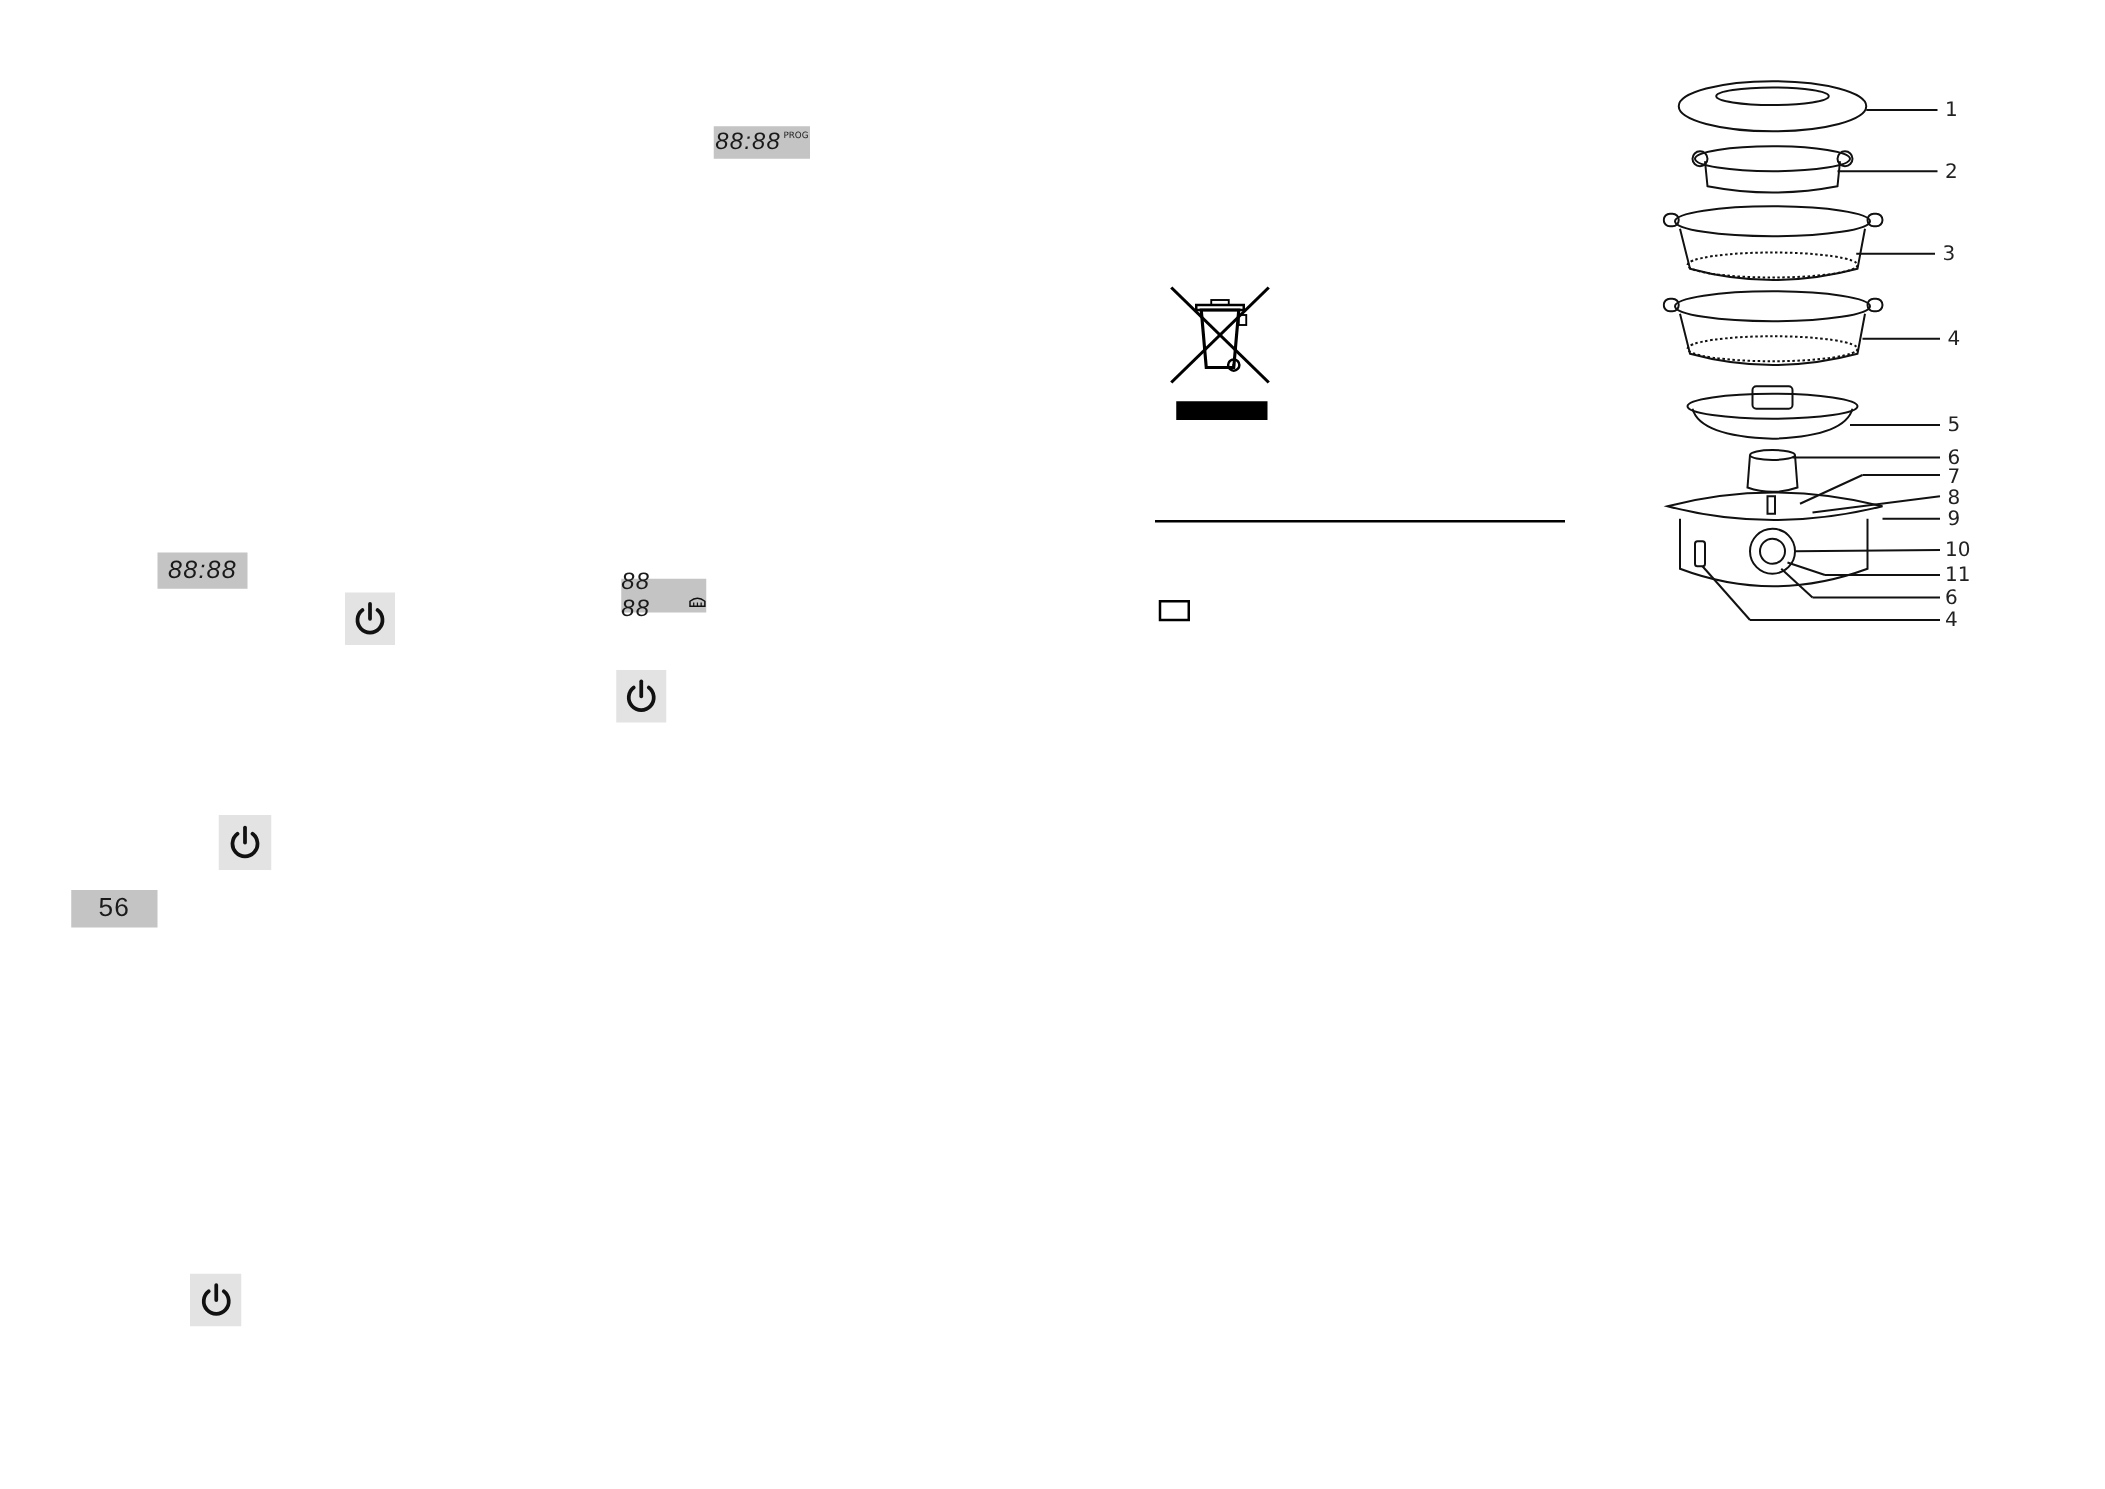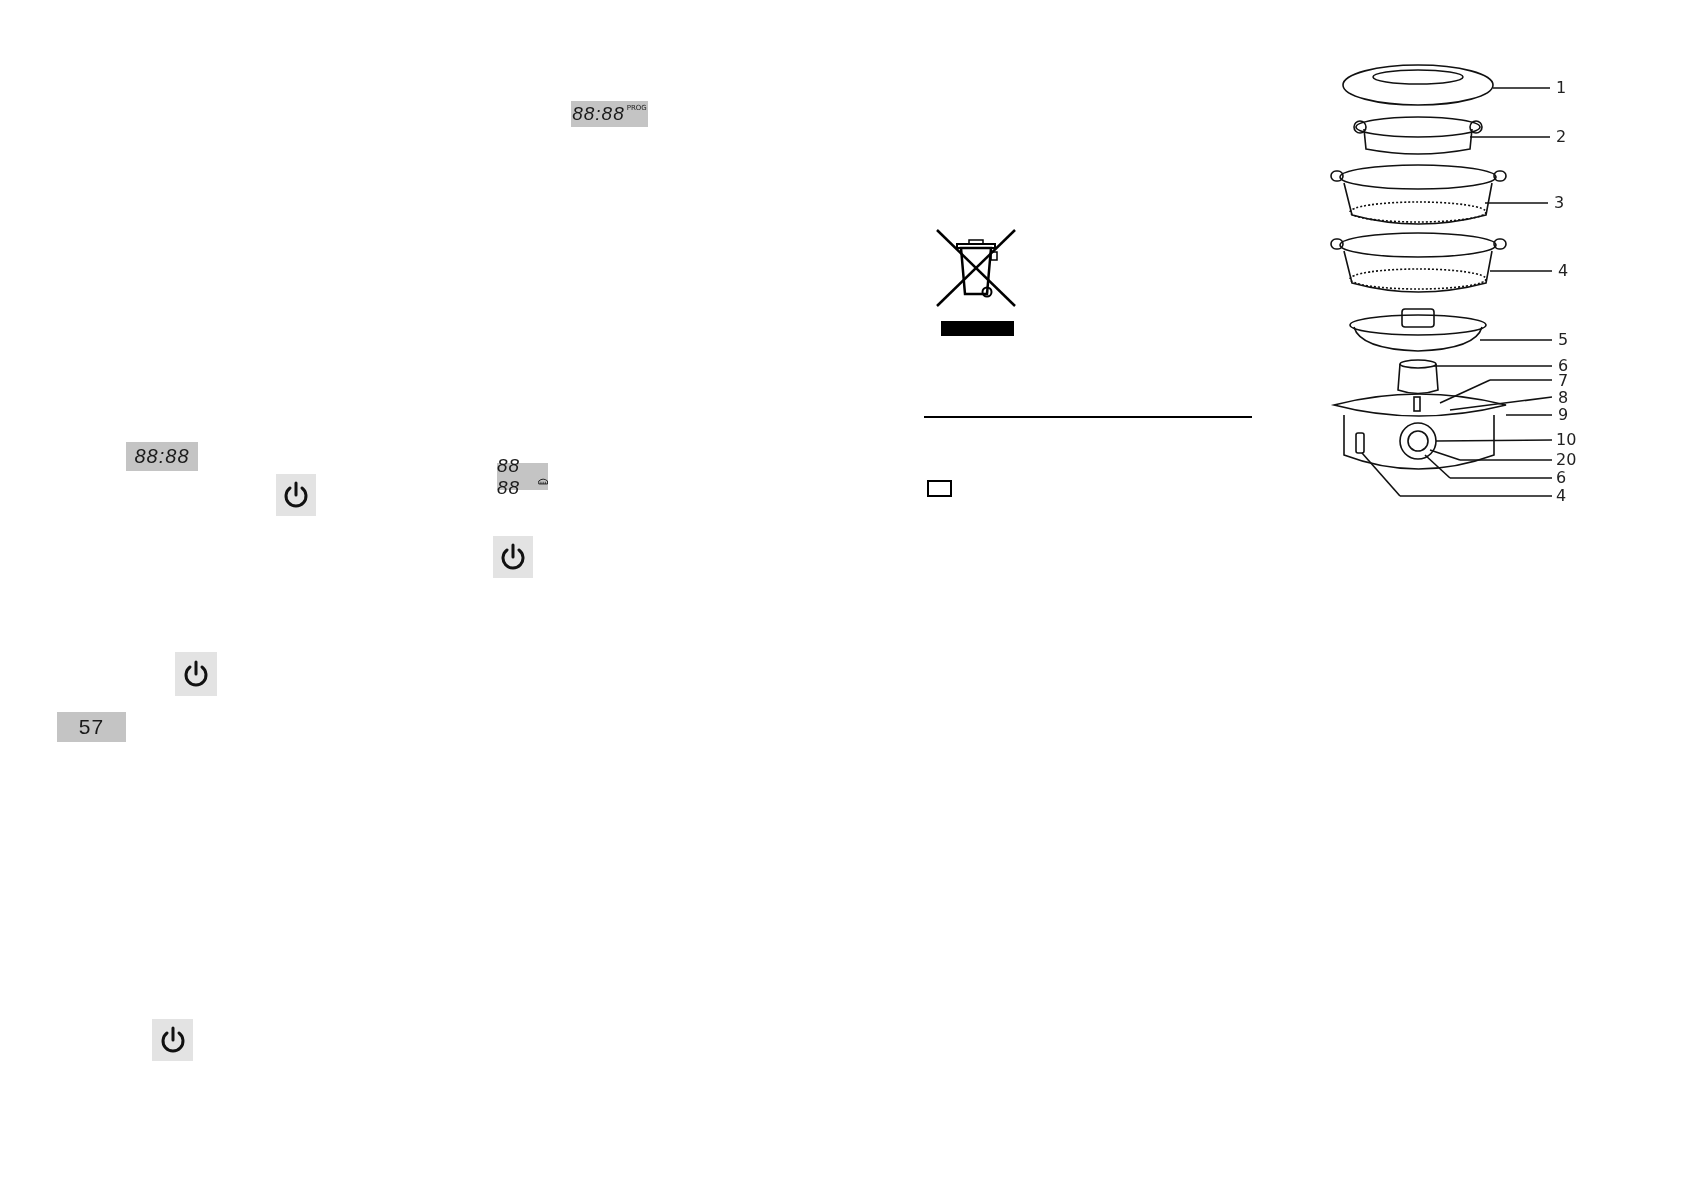--- a/index.html
+++ b/index.html
@@ -25,21 +25,21 @@
   <span class="lcd-text" style="font-size:20px;">88:88</span>
 </div>
 
 <div class="abs power" style="left:276px;top:474px;width:40px;height:42px;">
   <svg width="30" height="30" viewBox="0 0 30 30">
     <path d="M9 8 A10 10 0 1 0 21 8" fill="none" stroke="#111" stroke-width="3" stroke-linecap="round"></path>
     <line x1="15" y1="3" x2="15" y2="15" stroke="#111" stroke-width="3" stroke-linecap="round"></line>
   </svg>
 </div>
 
-<div class="abs lcd" style="left:497px;top:463px;width:51px;height:27px;">
+<div class="abs lcd" style="left:497px;top:463px;width:68px;height:27px;">
   <span class="lcd-text" style="font-size:19px;">88 88</span>
   <svg width="14" height="10" viewBox="0 0 14 10" style="margin-left:2px;margin-top:8px;">
     <path d="M1 9 L1 5 Q7 0 13 5 L13 9 Z" fill="none" stroke="#111" stroke-width="1.2"></path>
     <line x1="4" y1="6" x2="4" y2="9" stroke="#111" stroke-width="1"></line>
     <line x1="7" y1="6" x2="7" y2="9" stroke="#111" stroke-width="1"></line>
     <line x1="10" y1="6" x2="10" y2="9" stroke="#111" stroke-width="1"></line>
   </svg>
 </div>
 
 <div class="abs power" style="left:493px;top:536px;width:40px;height:42px;">
@@ -50,21 +50,21 @@
 </div>
 
 <div class="abs power" style="left:175px;top:652px;width:42px;height:44px;">
   <svg width="30" height="30" viewBox="0 0 30 30">
     <path d="M9 8 A10 10 0 1 0 21 8" fill="none" stroke="#111" stroke-width="3" stroke-linecap="round"></path>
     <line x1="15" y1="3" x2="15" y2="15" stroke="#111" stroke-width="3" stroke-linecap="round"></line>
   </svg>
 </div>
 
 <div class="abs lcd" style="left:57px;top:712px;width:69px;height:30px;">
-  <span class="lcd-text" style="font-size:21px;font-style:normal;">57</span>
+  <span class="lcd-text" style="font-size:21px;font-style:normal;">56</span>
 </div>
 
 <div class="abs power" style="left:152px;top:1019px;width:41px;height:42px;">
   <svg width="30" height="30" viewBox="0 0 30 30">
     <path d="M9 8 A10 10 0 1 0 21 8" fill="none" stroke="#111" stroke-width="3" stroke-linecap="round"></path>
     <line x1="15" y1="3" x2="15" y2="15" stroke="#111" stroke-width="3" stroke-linecap="round"></line>
   </svg>
 </div>
 
 <div class="abs" style="left:933px;top:226px;width:90px;height:112px;">
@@ -151,16 +151,16 @@
   <span class="abs diagram-label" style="left:226px;top:23px;">1</span>
   <span class="abs diagram-label" style="left:226px;top:72px;">2</span>
   <span class="abs diagram-label" style="left:224px;top:138px;">3</span>
   <span class="abs diagram-label" style="left:228px;top:206px;">4</span>
   <span class="abs diagram-label" style="left:228px;top:275px;">5</span>
   <span class="abs diagram-label" style="left:228px;top:301px;">6</span>
   <span class="abs diagram-label" style="left:228px;top:316px;">7</span>
   <span class="abs diagram-label" style="left:228px;top:333px;">8</span>
   <span class="abs diagram-label" style="left:228px;top:350px;">9</span>
   <span class="abs diagram-label" style="left:226px;top:375px;">10</span>
-  <span class="abs diagram-label" style="left:226px;top:395px;">20</span>
+  <span class="abs diagram-label" style="left:226px;top:395px;">11</span>
   <span class="abs diagram-label" style="left:226px;top:413px;">6</span>
   <span class="abs diagram-label" style="left:226px;top:431px;">4</span>
 </div>
 
 </body></html>

